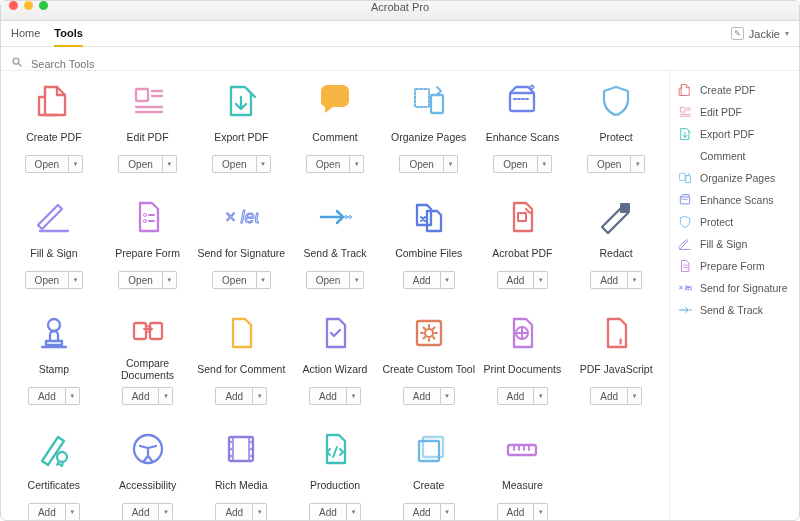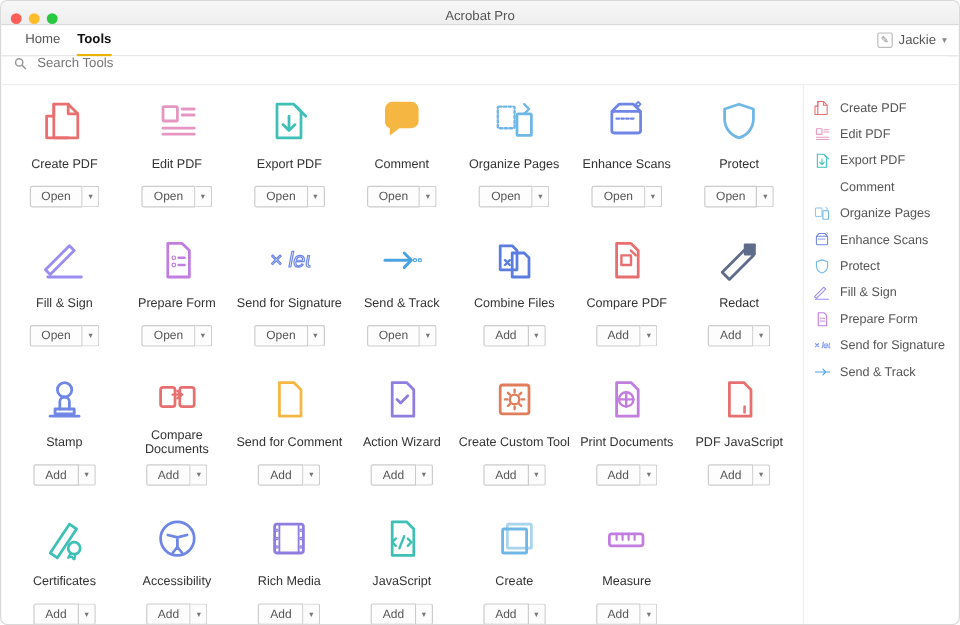--- a/index.html
+++ b/index.html
@@ -1,29 +1,29 @@
 <!DOCTYPE html>
 <html><head>
 <meta charset="utf-8">
 <style>
   * { box-sizing: border-box; margin: 0; padding: 0; font-family: -apple-system, "Helvetica Neue", Arial, sans-serif; }
   body { width: 800px; height: 521px; background: #fff; overflow: hidden; font-size: 11px; color: #333; border:1px solid #d9d9d9; border-radius:6px; }
-  .titlebar { height: 20px; background: linear-gradient(#f7f7f7,#eee); border-bottom:1px solid #d9d9d9; display:flex; align-items:flex-end; padding:0 8px; position:relative; }
+  .titlebar { height: 20px; background: linear-gradient(#f7f7f7,#eee); border-bottom:1px solid #d9d9d9; display:flex; align-items:flex-start; padding:0 8px; position:relative; }
   .traffic { display:flex; gap:6px; }
   .dot { width:9px; height:9px; border-radius:50%; }
   .dot.red{background:#ff5f57;} .dot.yellow{background:#ffbd2e;} .dot.green{background:#28c940;}
   .titlebar .title { position:absolute; left:0; right:0; text-align:center; font-size:11px; color:#555; }
   .topbar { height:26px; border-bottom:1px solid #e3e3e3; display:flex; align-items:center; padding:0 10px; justify-content:space-between;}
-  .tabs { display:flex; gap:14px;margin-left:10px; }
+  .tabs { display:flex; gap:14px; }
   .tab { font-size:11px; color:#555; padding:6px 0; }
   .tab.active { color:#111; font-weight:600; border-bottom:2px solid #eab308; }
   .user { display:flex; align-items:center; gap:5px; font-size:11px; color:#555;}
   .user-badge{ width:13px;height:13px;border:1px solid #bbb;border-radius:2px;display:flex;align-items:center;justify-content:center;font-size:8px;color:#888;}
   .chev{font-size:8px;color:#888;}
-  .searchbar { height:24px; border-bottom:1px solid #eee; display:flex; align-items:flex-start; padding:0 10px; gap:8px;}
+  .searchbar { height:24px; border-bottom:1px solid #eee; display:flex; align-items:flex-end; padding:0 10px; gap:8px;}
   .searchbar input { border:none; outline:none; font-size:11px; color:#888; flex:1; }
   .searchbar .mag { color:#999; }
   .body { display:flex; height:calc(521px - 20px - 26px - 24px); }
   .main { flex:1; overflow:auto; padding:10px 6px 18px 6px; }
   .grid { display:grid; grid-template-columns: repeat(7, 1fr); row-gap:24px; column-gap:0; }
   .tool { display:flex; flex-direction:column; align-items:center; gap:6px; }
   .iconbox { width:40px; height:40px; display:flex; align-items:center; justify-content:center; }
   .iconbox svg { width:36px; height:36px; }
   .tool-label { font-size:10.5px; color:#333; text-align:center; height:22px; display:flex; align-items:center; line-height:1.1;}
   .btnrow { display:flex; }
@@ -215,21 +215,21 @@
             <div class="btn">Add</div>
             <div class="btn-caret">▾</div>
           </div>
         </div>
         <div class="tool">
           <div class="iconbox">
             <svg viewBox="0 0 36 36" stroke="#e86f6f" fill="#e86f6f" stroke-linecap="round" stroke-linejoin="round">
               <use href="#i-optimize" fill="none" stroke="#e86f6f"></use>
             </svg>
           </div>
-          <div class="tool-label">Compare PDF</div>
+          <div class="tool-label">Acrobat PDF</div>
           <div class="btnrow">
             <div class="btn">Add</div>
             <div class="btn-caret">▾</div>
           </div>
         </div>
         <div class="tool">
           <div class="iconbox">
             <svg viewBox="0 0 36 36" stroke="#5f6b8a" fill="#5f6b8a" stroke-linecap="round" stroke-linejoin="round">
               <use href="#i-redact" stroke="#5f6b8a"></use>
             </svg>
@@ -359,21 +359,21 @@
             <div class="btn">Add</div>
             <div class="btn-caret">▾</div>
           </div>
         </div>
         <div class="tool">
           <div class="iconbox">
             <svg viewBox="0 0 36 36" stroke="#3fc0b6" fill="#3fc0b6" stroke-linecap="round" stroke-linejoin="round">
               <use href="#i-js" fill="none" stroke="#3fc0b6"></use>
             </svg>
           </div>
-          <div class="tool-label">JavaScript</div>
+          <div class="tool-label">Production</div>
           <div class="btnrow">
             <div class="btn">Add</div>
             <div class="btn-caret">▾</div>
           </div>
         </div>
         <div class="tool">
           <div class="iconbox">
             <svg viewBox="0 0 36 36" stroke="#6fb7e6" fill="#6fb7e6" stroke-linecap="round" stroke-linejoin="round">
               <use href="#i-index" fill="none" stroke="#6fb7e6"></use>
             </svg>

